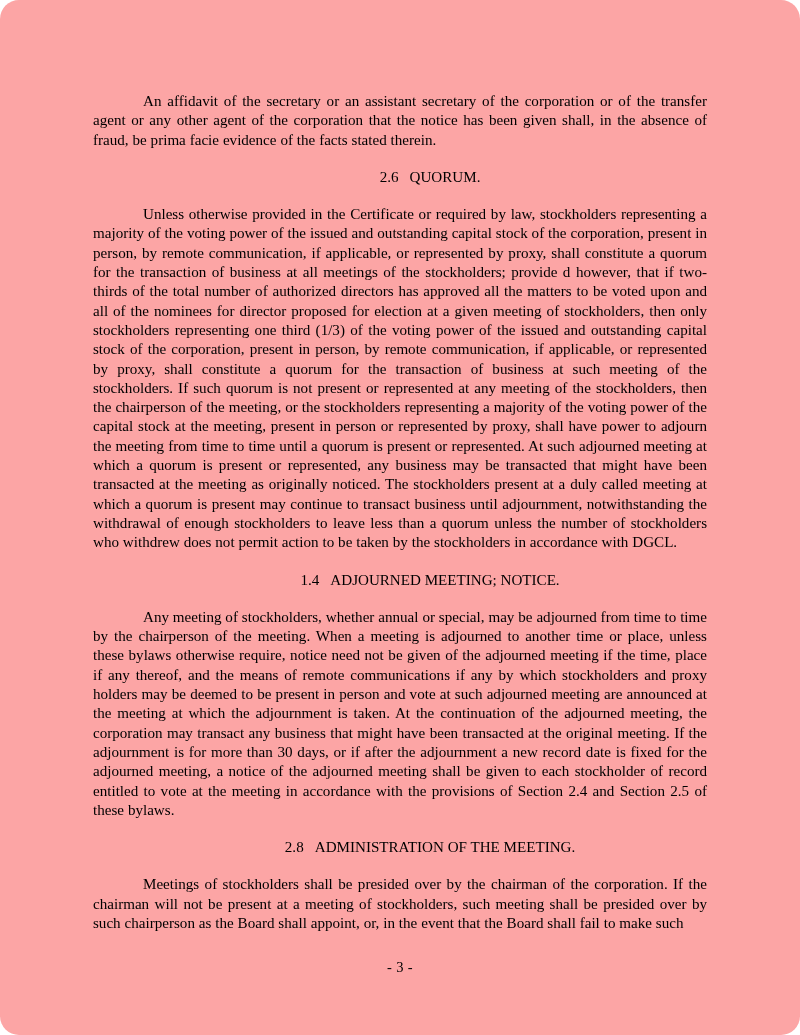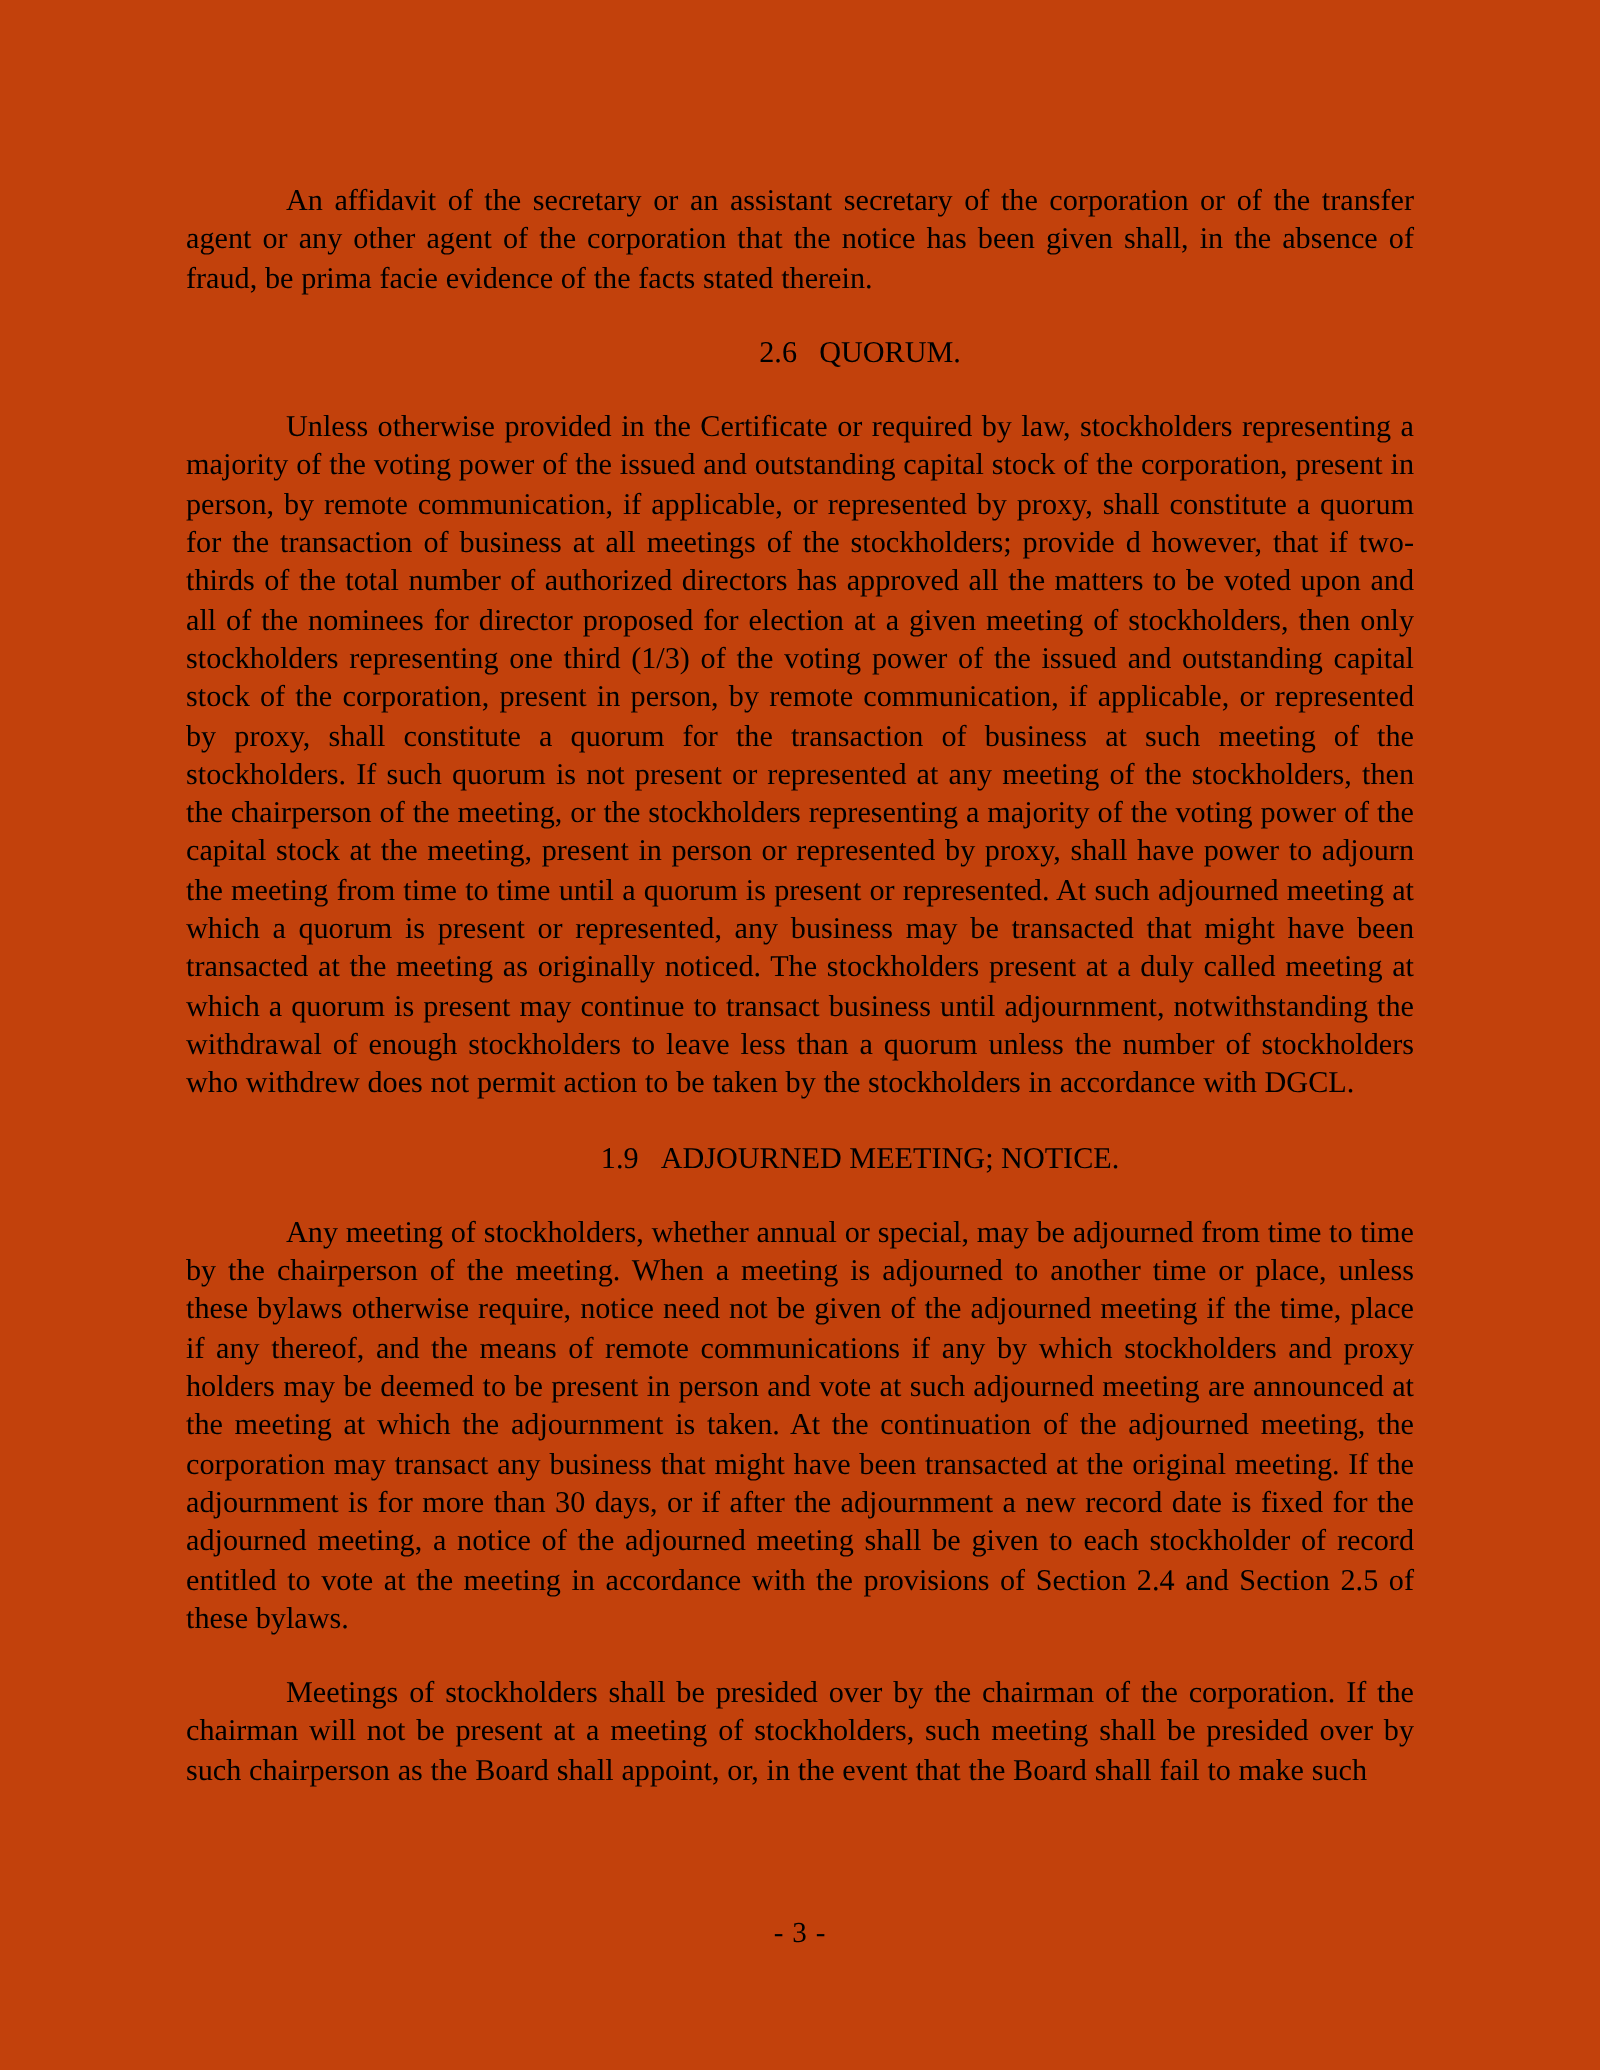--- a/index.html
+++ b/index.html
@@ -9,23 +9,24 @@
     background: #ffffff;
   }
   body {
     font-family: "Liberation Serif", "DejaVu Serif", serif;
     color: #000000;
   }
   .page {
     position: relative;
     width: 800px;
     height: 1035px;
-    background: #c2410c;
+    background: #fca5a5;
     overflow: hidden;
     box-sizing: border-box;
+    border-radius: 19px;
   }
   .content {
     position: absolute;
     left: 93px;
     top: 92px;
     width: 614px;
   }
   .para {
     font-size: 15.1px;
     line-height: 19.3px;
@@ -87,25 +88,28 @@
     <p class="para">An affidavit of the secretary or an assistant secretary of the corporation or of the transfer agent or any other agent of the corporation that the notice has been given shall, in the absence of fraud, be prima facie evidence of the facts stated therein.</p>
 
 
     <div class="heading">
       <span class="num">2.6</span><span class="title">QUORUM.</span>
     </div>
 
     <p class="para">Unless otherwise provided in the Certificate or required by law, stockholders representing a majority of the voting power of the issued and outstanding capital stock of the corporation, present in person, by remote communication, if applicable, or represented by proxy, shall constitute a quorum for the transaction of business at all meetings of the stockholders; provide d however, that if two-thirds of the total number of authorized directors has approved all the matters to be voted upon and all of the nominees for director proposed for election at a given meeting of stockholders, then only stockholders representing one third (1/3) of the voting power of the issued and outstanding capital stock of the corporation, present in person, by remote communication, if applicable, or represented by proxy, shall constitute a quorum for the transaction of business at such meeting of the stockholders.  If such quorum is not present or represented at any meeting of the stockholders, then the chairperson of the meeting, or the stockholders representing a majority of the voting power of the capital stock at the meeting, present in person or represented by proxy, shall have power to adjourn the meeting from time to time until a quorum is present or represented.  At such adjourned meeting at which a quorum is present or represented, any business may be transacted that might have been transacted at the meeting as originally noticed.  The stockholders present at a duly called meeting at which a quorum is present may continue to transact business until adjournment, notwithstanding the withdrawal of enough stockholders to leave less than a quorum unless the number of stockholders who withdrew does not permit action to be taken by the stockholders in accordance with DGCL.</p>
 
     <div class="heading">
-      <span class="num">1.9</span><span class="title">ADJOURNED MEETING; NOTICE.</span>
+      <span class="num">1.4</span><span class="title">ADJOURNED MEETING; NOTICE.</span>
     </div>
 
     <p class="para">Any meeting of stockholders, whether annual or special, may be adjourned from time to time by the chairperson of the meeting.  When a meeting is adjourned to another time or place, unless these bylaws otherwise require, notice need not be given of the adjourned meeting if the time, place if any thereof, and the means of remote communications if any by which stockholders and proxy holders may be deemed to be present in person and vote at such adjourned meeting are announced at the meeting at which the adjournment is taken.  At the continuation of the adjourned meeting, the corporation may transact any business that might have been transacted at the original meeting.  If the adjournment is for more than 30 days, or if after the adjournment a new record date is fixed for the adjourned meeting, a notice of the adjourned meeting shall be given to each stockholder of record entitled to vote at the meeting in accordance with the provisions of Section 2.4 and Section 2.5 of these bylaws.</p>
 
+    <div class="heading">
+      <span class="num">2.8</span><span class="title">ADMINISTRATION OF THE MEETING.</span>
+    </div>
 
     <p class="para last">Meetings of stockholders shall be presided over by the chairman of the corporation.  If the chairman will not be present at a meeting of stockholders, such meeting shall be presided over by such chairperson as the Board shall appoint, or, in the event that the Board shall fail to make such</p>
 
   </div>
 
   <div class="footer-pagenum">- 3 -</div>
 
   <div class="footer-docref">LON 675242830v1</div>
 
 </div>

